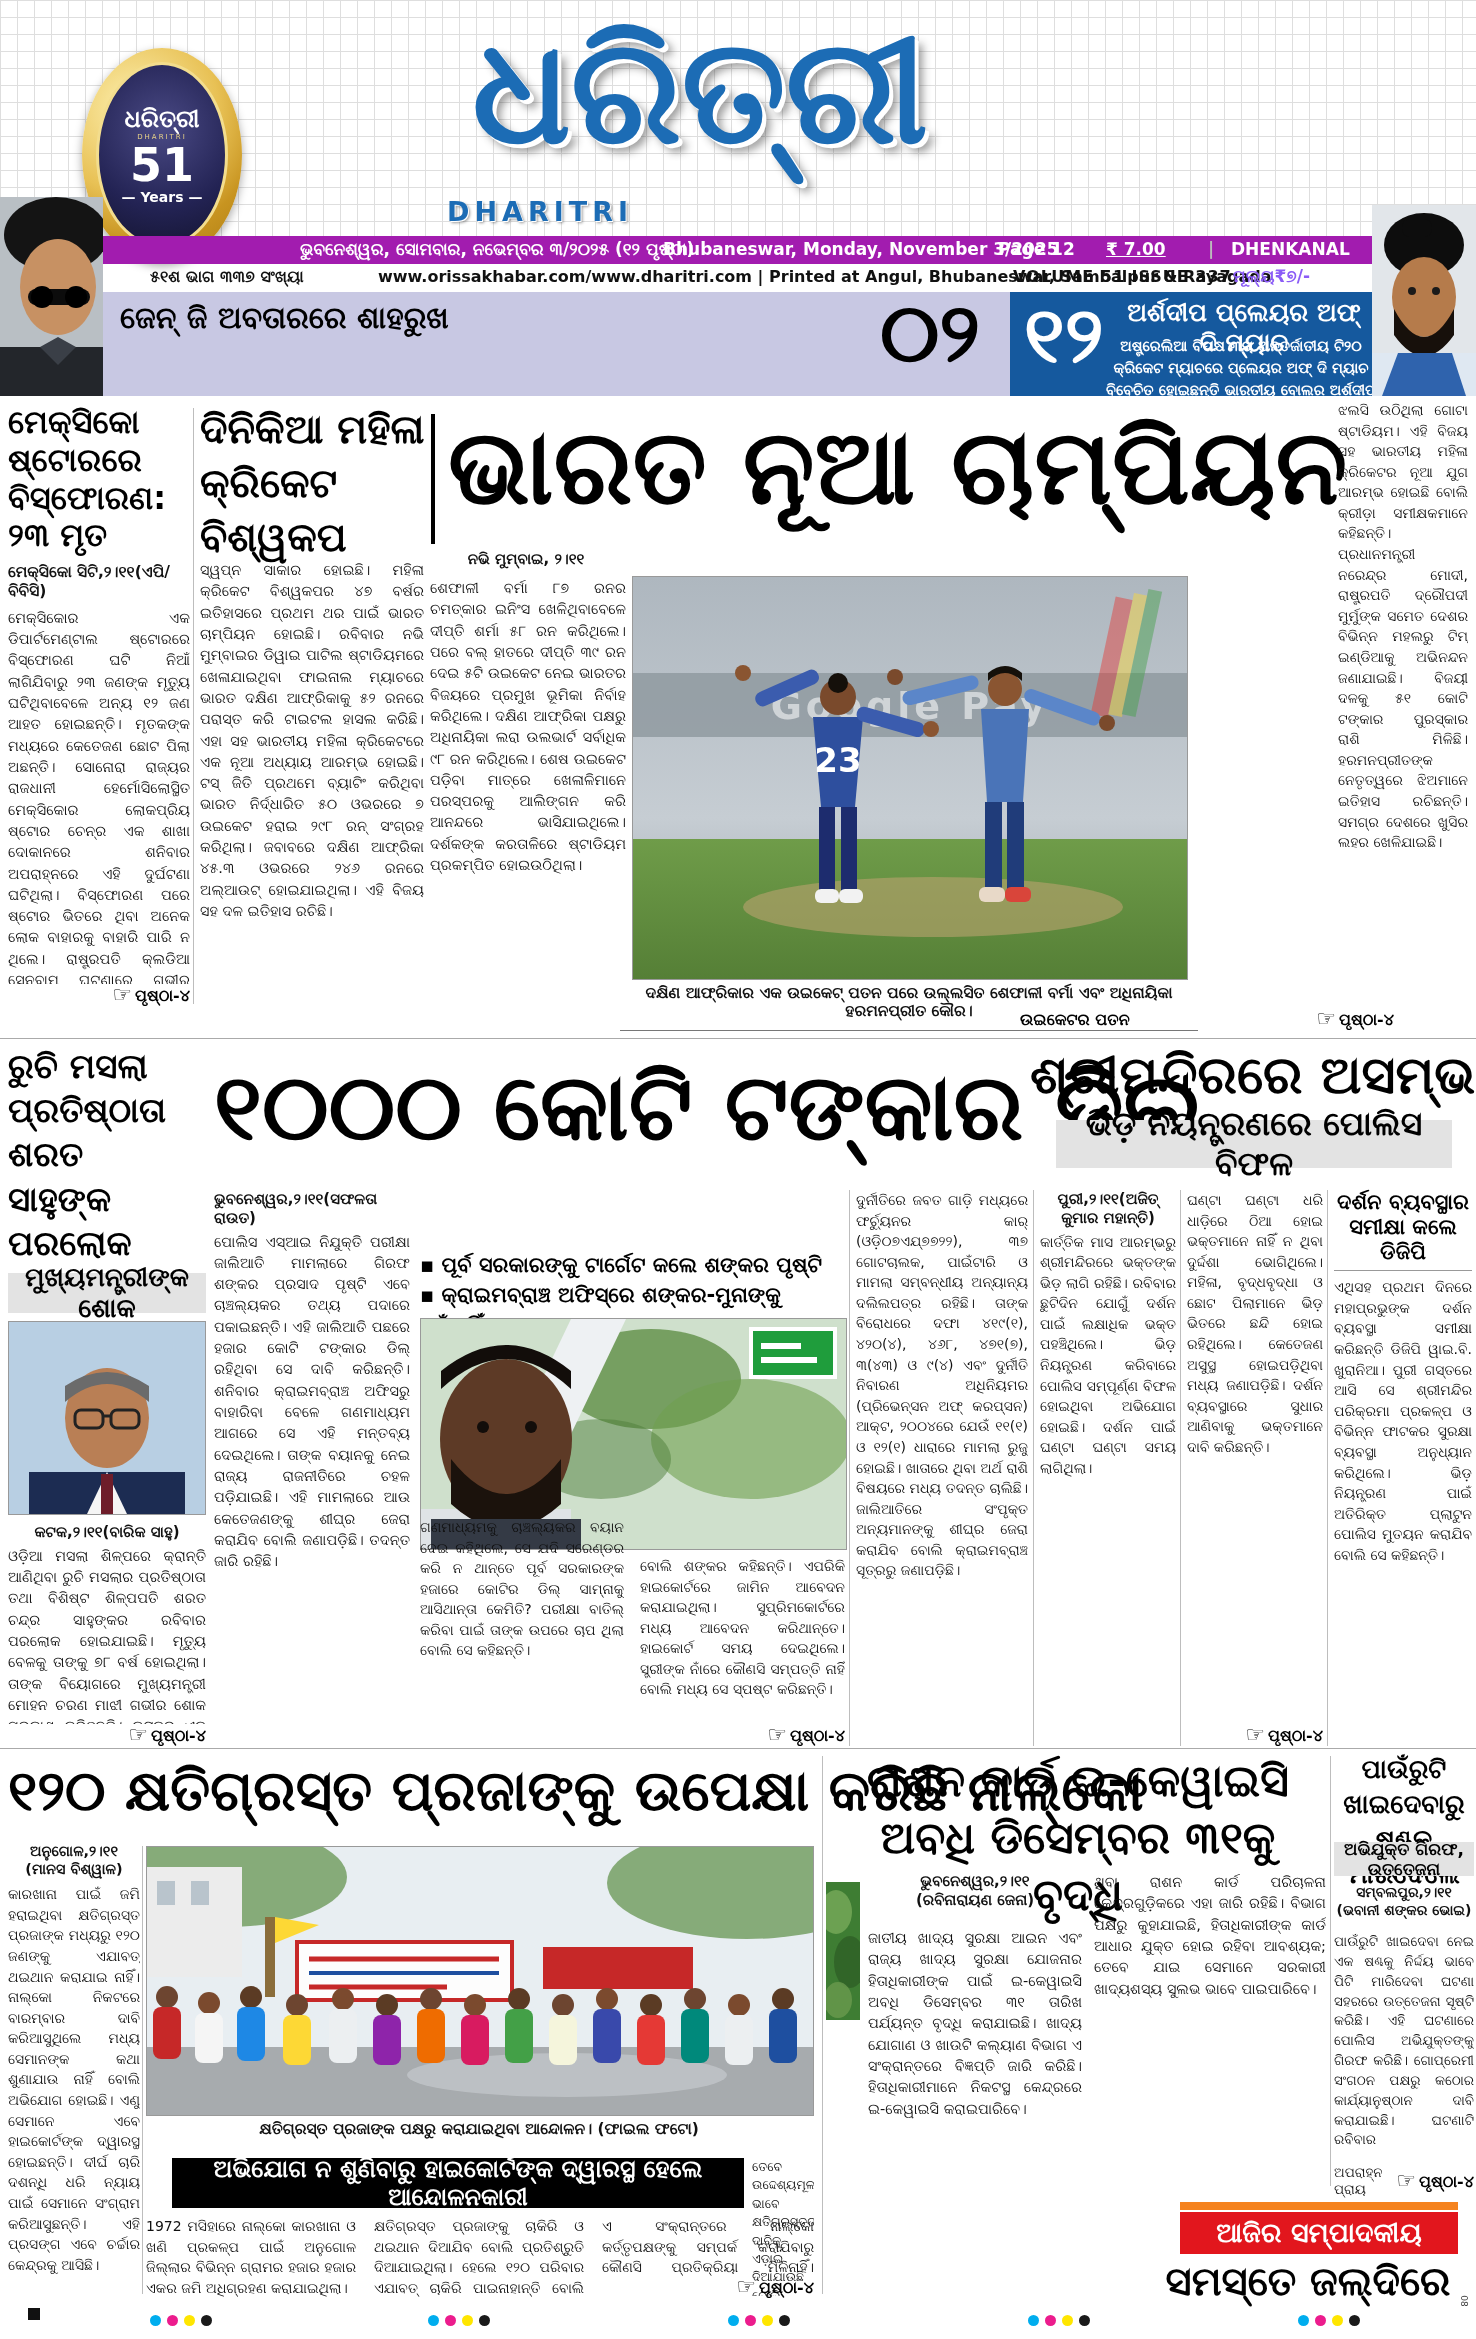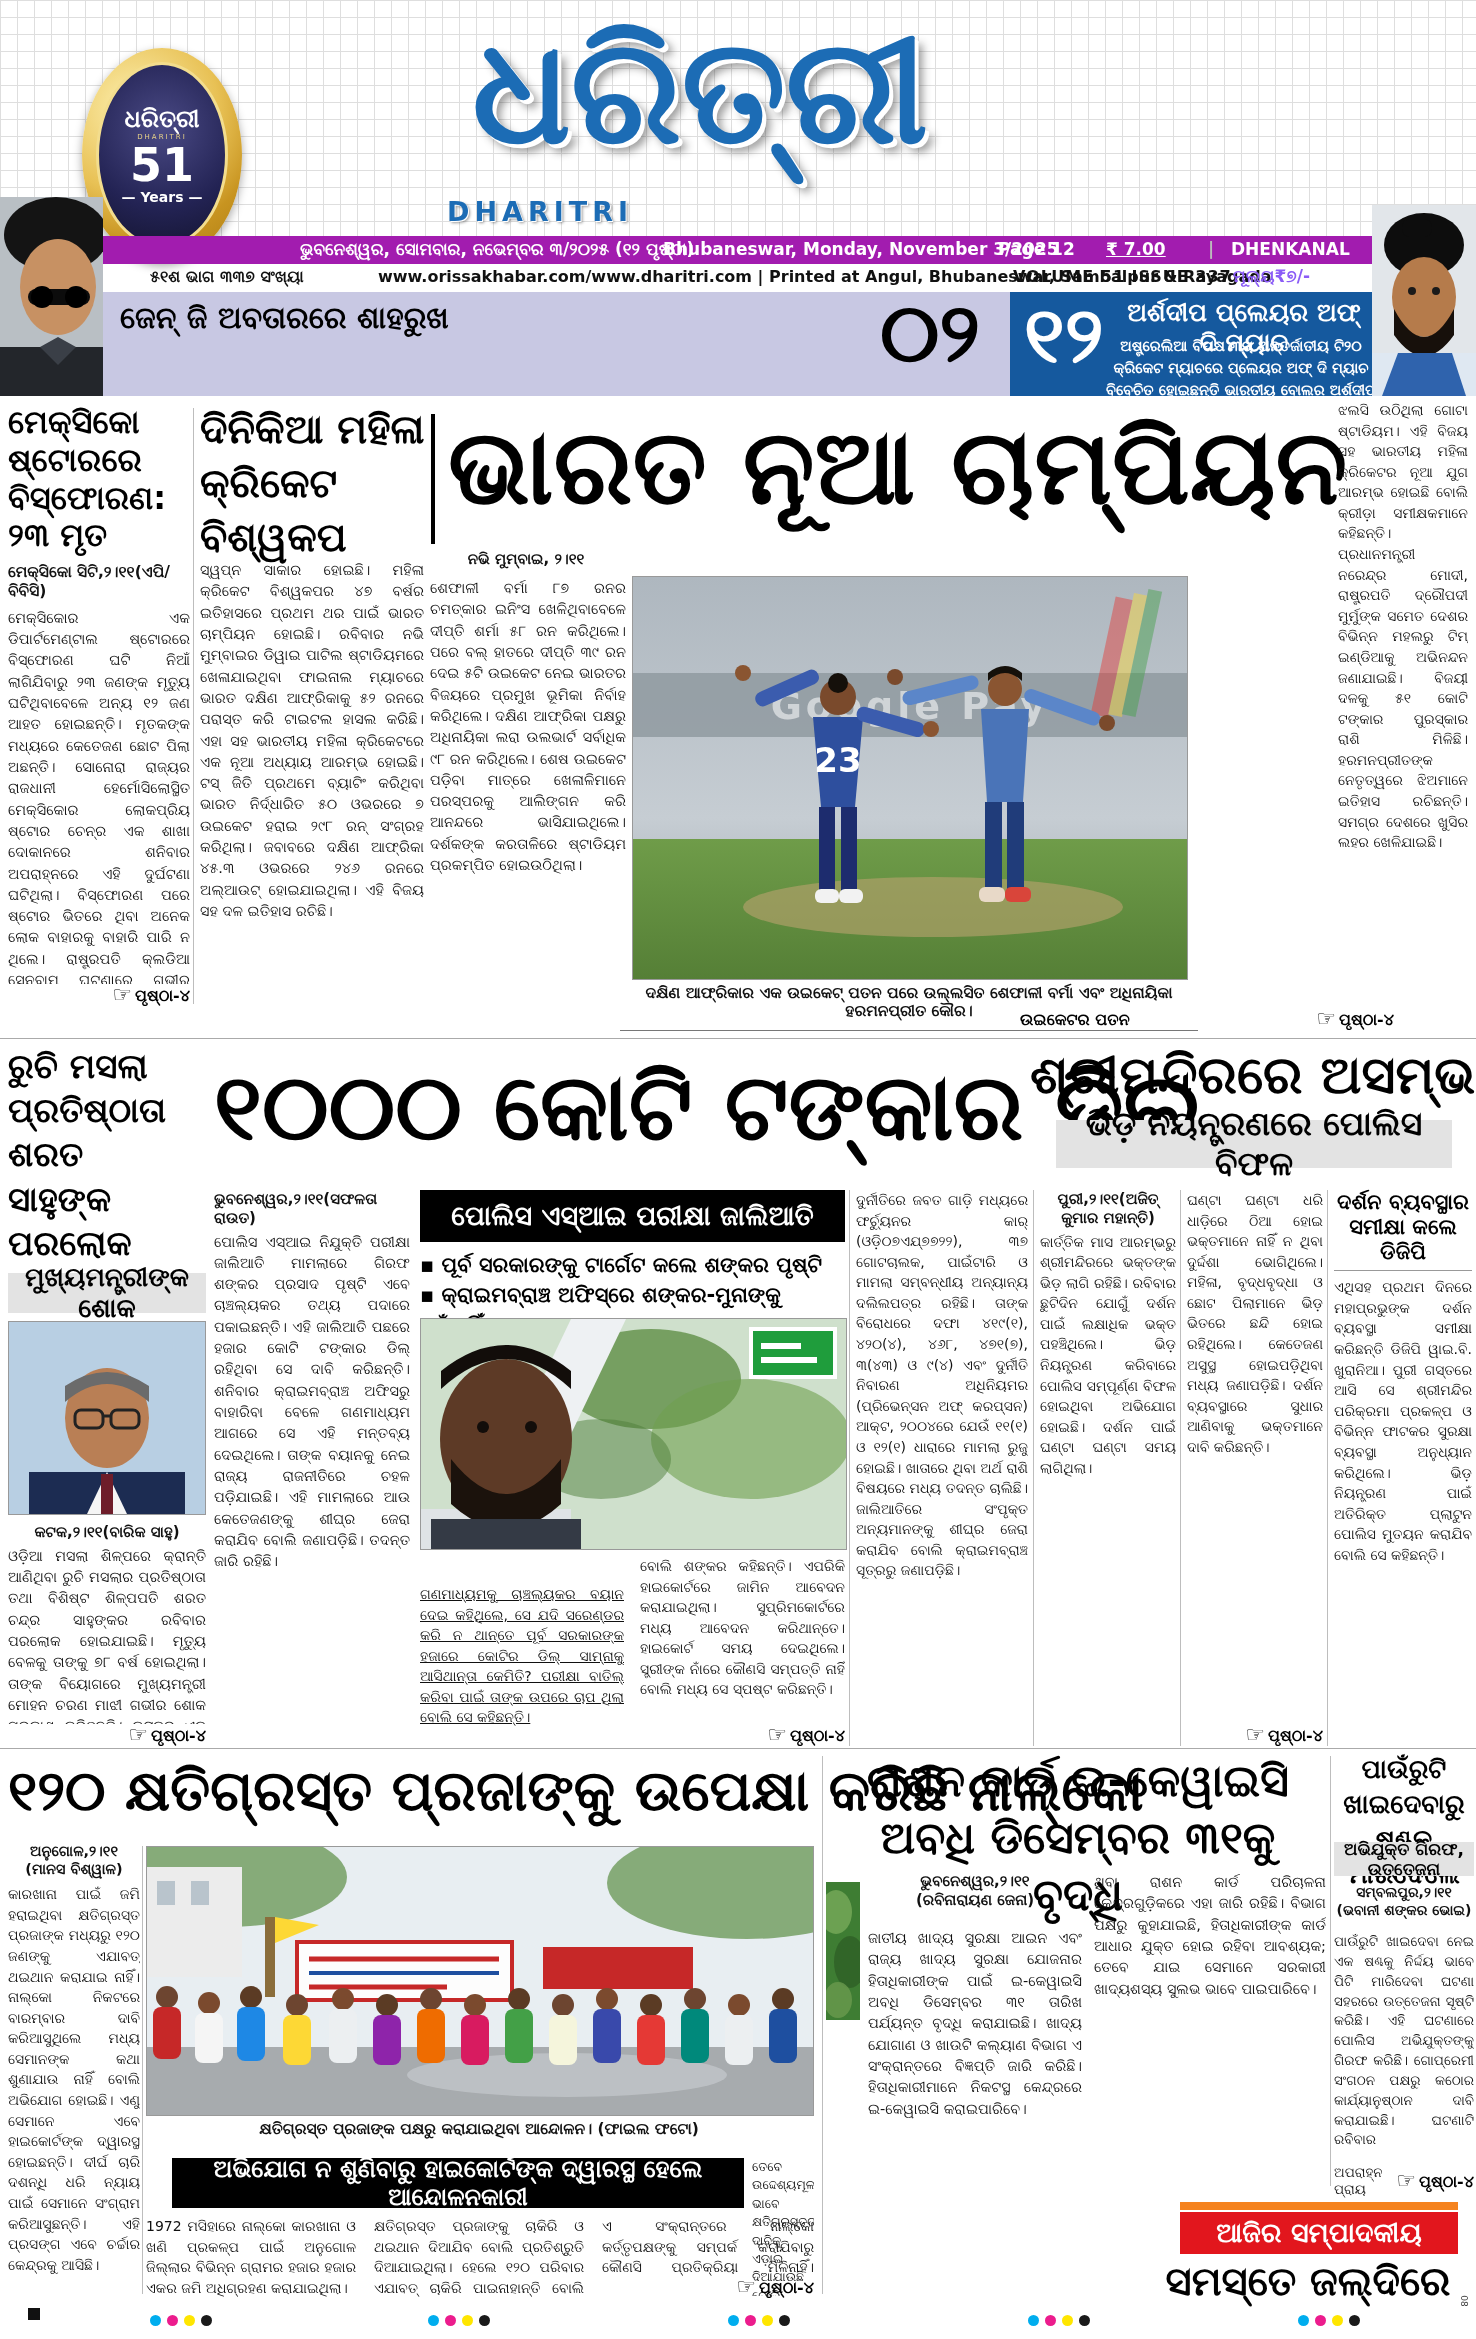--- a/index.html
+++ b/index.html
@@ -218,21 +218,20 @@
     </div>
   </div>
 
   <div class="abs h" style="left:214px;top:1044px;width:800px;font-size:92px;line-height:1.4;white-space:nowrap;">୧୦୦୦ କୋଟି ଟଙ୍କାର ଡିଲ୍</div>
 
   <div class="abs" style="left:214px;top:1190px;width:196px;height:556px;display:flex;flex-direction:column;">
     <div class="dl" style="text-align:left;">ଭୁବନେଶ୍ୱର,୨।୧୧(ସଫଳତା ରାଉତ)</div>
     <div class="colbody" style="flex:1;margin-top:4px;">ପୋଲିସ ଏସ୍ଆଇ ନିଯୁକ୍ତି ପରୀକ୍ଷା ଜାଲିଆତି ମାମଲାରେ ଗିରଫ ଶଙ୍କର ପ୍ରସାଦ ପୃଷ୍ଟି ଏବେ ଚାଞ୍ଚଲ୍ୟକର ତଥ୍ୟ ପଦାରେ ପକାଇଛନ୍ତି। ଏହି ଜାଲିଆତି ପଛରେ ହଜାର କୋଟି ଟଙ୍କାର ଡିଲ୍ ରହିଥିବା ସେ ଦାବି କରିଛନ୍ତି। ଶନିବାର କ୍ରାଇମବ୍ରାଞ୍ଚ ଅଫିସରୁ ବାହାରିବା ବେଳେ ଗଣମାଧ୍ୟମ ଆଗରେ ସେ ଏହି ମନ୍ତବ୍ୟ ଦେଇଥିଲେ। ତାଙ୍କ ବୟାନକୁ ନେଇ ରାଜ୍ୟ ରାଜନୀତିରେ ଚହଳ ପଡ଼ିଯାଇଛି। ଏହି ମାମଲାରେ ଆଉ କେତେଜଣଙ୍କୁ ଶୀଘ୍ର ଜେରା କରାଯିବ ବୋଲି ଜଣାପଡ଼ିଛି। ତଦନ୍ତ ଜାରି ରହିଛି।</div>
   </div>
 
-  <div class="abs bbox" style="left:420px;top:1190px;width:425px;height:52px;font-size:27px;">ପୋଲିସ ଏସ୍ଆଇ ପରୀକ୍ଷା ଜାଲିଆତି</div>
   <div class="abs bullets" style="left:420px;top:1250px;width:425px;">
     <div><span>▪</span> <span>ପୂର୍ବ ସରକାରଙ୍କୁ ଟାର୍ଗେଟ କଲେ ଶଙ୍କର ପୃଷ୍ଟି</span></div>
     <div><span>▪</span> <span>କ୍ରାଇମବ୍ରାଞ୍ଚ ଅଫିସ୍‌ରେ ଶଙ୍କର-ମୁନାଙ୍କୁ ମୁହାଁମୁହିଁ ଜେରା</span></div>
   </div>
   <svg class="abs" style="left:420px;top:1318px;border:1px solid #999;" width="425" height="230" viewBox="0 0 425 230">
     <rect width="425" height="230" fill="#cfe0cc"></rect>
     <ellipse cx="230" cy="60" rx="90" ry="50" fill="#5f8f46" opacity=".8"></ellipse>
     <ellipse cx="330" cy="120" rx="100" ry="60" fill="#6fa04e" opacity=".6"></ellipse>
     <ellipse cx="180" cy="140" rx="70" ry="40" fill="#4e7d3a" opacity=".5"></ellipse>
     <rect x="330" y="10" width="84" height="48" fill="#1f9d3c" stroke="#fff" stroke-width="4"></rect>
@@ -240,21 +239,21 @@
       <rect x="340" y="38" width="56" height="6" fill="#fff"></rect>
     <polygon points="150,0 205,0 95,230 40,230" fill="#eef1f3"></polygon>
     <rect x="0" y="190" width="150" height="40" fill="#dfe3e6"></rect>
     <ellipse cx="85" cy="120" rx="66" ry="80" fill="#5d3a26"></ellipse>
     <path d="M20 70 Q85 10 150 70 L150 52 Q85 0 20 52 Z" fill="#120d0a"></path>
     <path d="M30 140 Q85 210 140 140 L140 185 Q85 235 30 185 Z" fill="#1b120c"></path>
     <circle cx="62" cy="108" r="6" fill="#120d0a"></circle>
       <circle cx="110" cy="108" r="6" fill="#120d0a"></circle>
     <rect x="10" y="200" width="150" height="30" fill="#343a45"></rect>
   </svg>
-  <div class="abs colbody" style="left:420px;top:1584px;width:204px;height:190px;font-size:14px;text-decoration:underline;">ଗଣମାଧ୍ୟମକୁ ଚାଞ୍ଚଲ୍ୟକର ବୟାନ ଦେଇ କହିଥିଲେ, ସେ ଯଦି ସରେଣ୍ଡର କରି ନ ଥାନ୍ତେ ପୂର୍ବ ସରକାରଙ୍କ ହଜାରେ କୋଟିର ଡିଲ୍ ସାମ୍ନାକୁ ଆସିଥାନ୍ତା କେମିତି? ପରୀକ୍ଷା ବାତିଲ୍ କରିବା ପାଇଁ ତାଙ୍କ ଉପରେ ଚାପ ଥିଲା ବୋଲି ସେ କହିଛନ୍ତି।</div>
+  <div class="abs colbody" style="left:420px;top:1517px;width:204px;height:190px;font-size:14px;">ଗଣମାଧ୍ୟମକୁ ଚାଞ୍ଚଲ୍ୟକର ବୟାନ ଦେଇ କହିଥିଲେ, ସେ ଯଦି ସରେଣ୍ଡର କରି ନ ଥାନ୍ତେ ପୂର୍ବ ସରକାରଙ୍କ ହଜାରେ କୋଟିର ଡିଲ୍ ସାମ୍ନାକୁ ଆସିଥାନ୍ତା କେମିତି? ପରୀକ୍ଷା ବାତିଲ୍ କରିବା ପାଇଁ ତାଙ୍କ ଉପରେ ଚାପ ଥିଲା ବୋଲି ସେ କହିଛନ୍ତି।</div>
   <div class="abs" style="left:640px;top:1556px;width:205px;height:190px;display:flex;flex-direction:column;">
     <div class="colbody" style="flex:1;font-size:14px;">ବୋଲି ଶଙ୍କର କହିଛନ୍ତି। ଏପରିକି ହାଇକୋର୍ଟରେ ଜାମିନ ଆବେଦନ କରାଯାଇଥିଲା। ସୁପ୍ରିମକୋର୍ଟରେ ମଧ୍ୟ ଆବେଦନ କରିଥାନ୍ତେ। ହାଇକୋର୍ଟ ସମୟ ଦେଇଥିଲେ। ସ୍ତ୍ରୀଙ୍କ ନାଁରେ କୌଣସି ସମ୍ପତ୍ତି ନାହିଁ ବୋଲି ମଧ୍ୟ ସେ ସ୍ପଷ୍ଟ କରିଛନ୍ତି।</div>
     <div class="ptr">
       <span class="fing">☞</span>
       <span>ପୃଷ୍ଠା-୪</span>
     </div>
   </div>
   <div class="abs vline" style="left:849px;top:1190px;height:556px;"></div>
   <div class="abs colbody" style="left:856px;top:1190px;width:172px;height:556px;font-size:14px;">ଦୁର୍ନୀତିରେ ଜବତ ଗାଡ଼ି ମଧ୍ୟରେ ଫର୍ଚ୍ୟୁନର କାର୍ (ଓଡ଼ି୦୭ଏଯ୍‌୭୭୨୨), ୩୭ ଗୋଟଚାଲକ, ପାଇଁଟାରି ଓ ମାମଲା ସମ୍ବନ୍ଧୀୟ ଅନ୍ୟାନ୍ୟ ଦଲିଲପତ୍ର ରହିଛି। ତାଙ୍କ ବିରୋଧରେ ଦଫା ୪୧୯(୧), ୪୨୦(୪), ୪୬୮, ୪୭୧(୭), ୩(୪୩) ଓ ୯(୪) ଏବଂ ଦୁର୍ନୀତି ନିବାରଣ ଅଧିନିୟମର (ପ୍ରିଭେନ୍ସନ ଅଫ୍ କରପ୍ସନ) ଆକ୍ଟ, ୨୦୦୪ରେ ଯେଉଁ ୧୧(୧) ଓ ୧୨(୧) ଧାରାରେ ମାମଲା ରୁଜୁ ହୋଇଛି। ଖାତାରେ ଥିବା ଅର୍ଥ ରାଶି ବିଷୟରେ ମଧ୍ୟ ତଦନ୍ତ ଚାଲିଛି। ଜାଲିଆତିରେ ସଂପୃକ୍ତ ଅନ୍ୟମାନଙ୍କୁ ଶୀଘ୍ର ଜେରା କରାଯିବ ବୋଲି କ୍ରାଇମବ୍ରାଞ୍ଚ ସୂତ୍ରରୁ ଜଣାପଡ଼ିଛି।</div>
 

